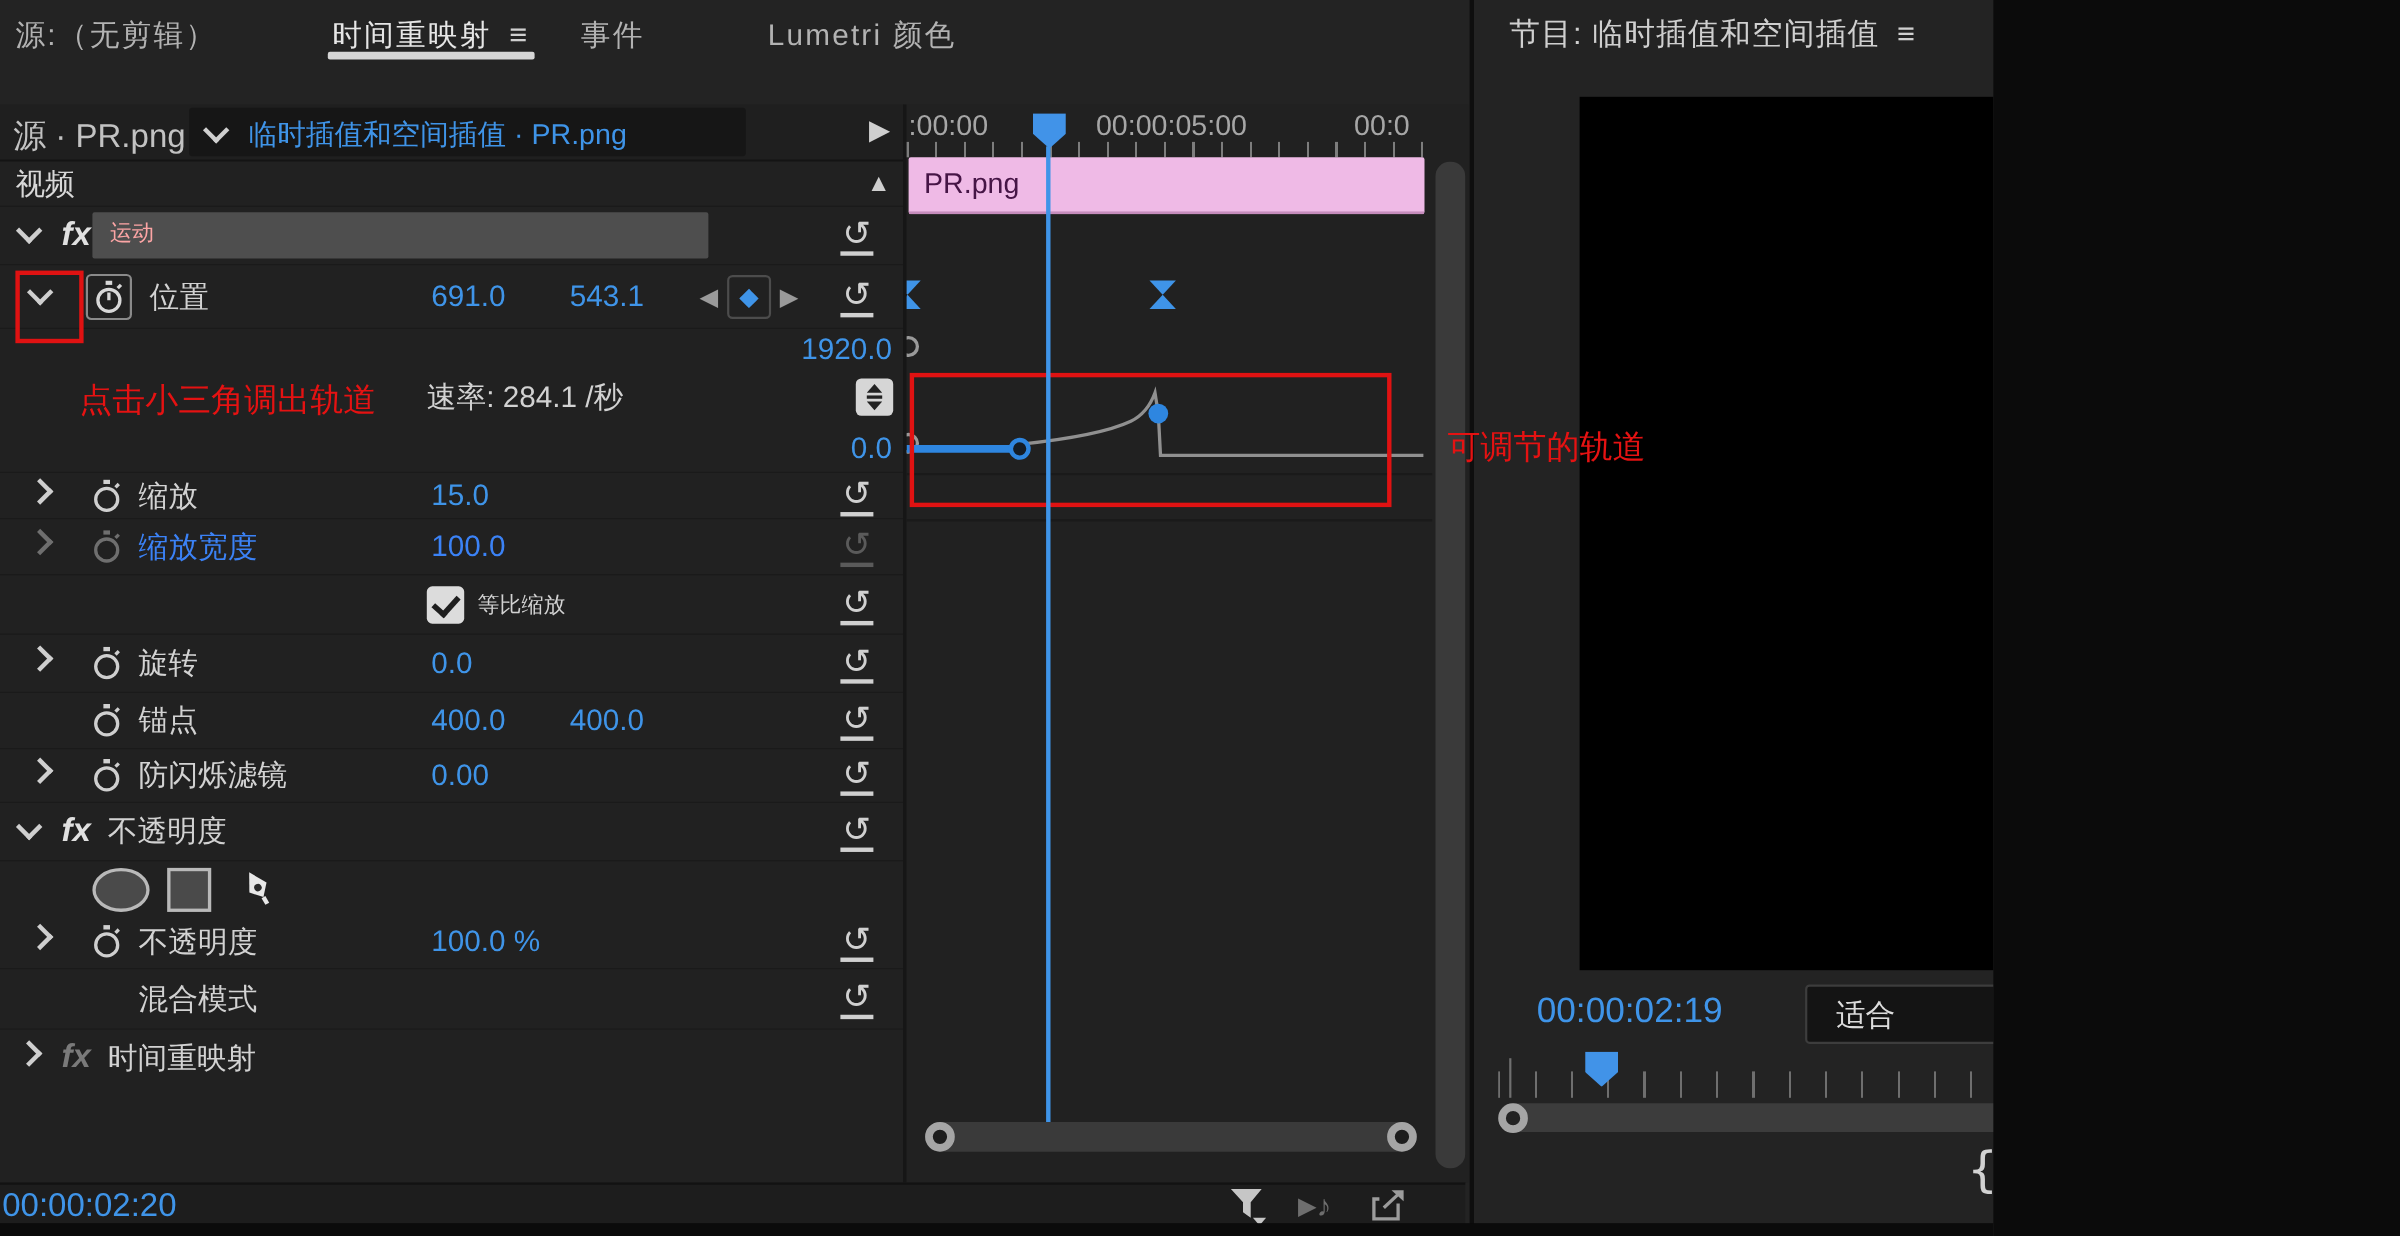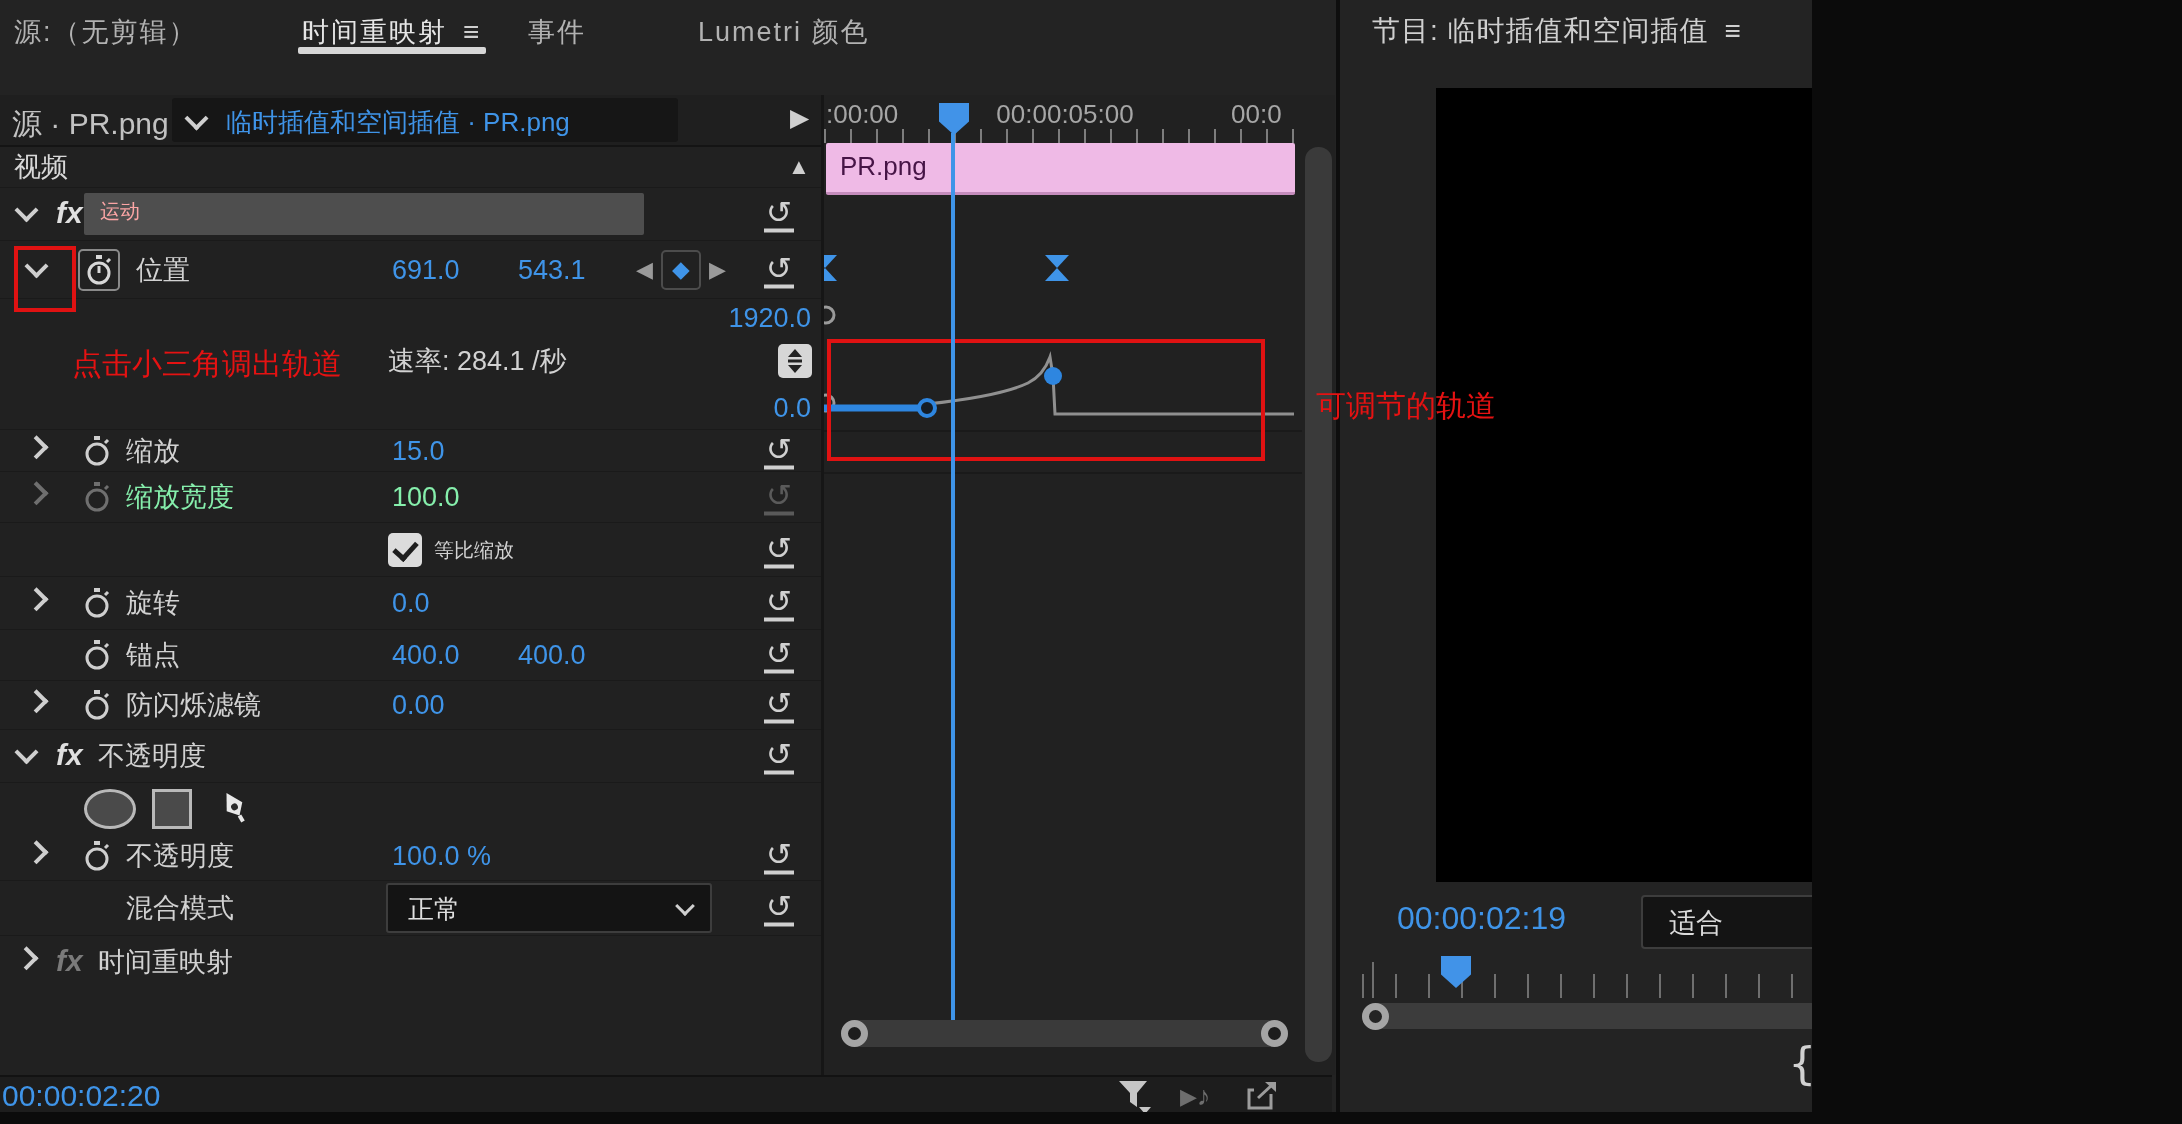--- a/index.html
+++ b/index.html
@@ -31,21 +31,21 @@
   .pval2{left:518px;text-align:center;}
   .pvr{position:absolute;right:10px;top:50%;transform:translateY(-50%);font-size:27px;color:#3f94e8;}
   .chevbox{position:absolute;left:28px;top:50%;transform:translateY(-58%);}
   .chevfx{position:absolute;left:18px;top:50%;transform:translateY(-58%);}
   .fx{position:absolute;left:56px;top:50%;transform:translateY(-52%);font-size:30px;font-style:italic;font-weight:bold;color:#e0e0e0;}
   .fx.dimt{color:#7a7a7a;}
   .swx{position:absolute;left:84px;top:50%;transform:translateY(-50%);line-height:0;}
   .swbox{border:2px solid #8a8a8a;border-radius:5px;padding:4px 6px;line-height:0;display:inline-block;}
   .resetx{position:absolute;left:764px;top:50%;transform:translateY(-50%);}
   .ricon{display:inline-block;font-size:31px;line-height:33px;color:#d0d0d0;border-bottom:4px solid #d0d0d0;padding:0 2px;}
-  .dim .plabel,.dim .pval{color:#86efac;}
+  .dim .plabel,.dim .pval{color:#3b82f6;}
   .dim .ricon{color:#5a5a5a;border-color:#5a5a5a;}
   .ghead{position:absolute;left:14px;top:50%;transform:translateY(-50%);font-size:27px;color:#d8d8d8;}
   .collapse-tri{position:absolute;left:788px;top:50%;transform:translateY(-50%);font-size:22px;color:#cfcfcf;}
   .graybox{position:absolute;left:84px;top:5px;width:560px;height:42px;background:#4e4e4e;border-radius:2px;}
   .graybox .txt{position:absolute;left:16px;top:5px;font-size:20px;color:#fca5a5;}
   .kfnav{position:absolute;left:636px;top:50%;transform:translateY(-50%);display:flex;align-items:center;gap:8px;}
   .kfarrow{font-size:22px;color:#9a9a9a;}
   .kfdiabox{width:36px;height:36px;border:2px solid #4c4c4c;border-radius:5px;display:flex;align-items:center;justify-content:center;}
   .kfdia{font-size:23px;color:#3f94e8;}
   .checkbox{position:absolute;left:388px;top:50%;transform:translateY(-50%);width:34px;height:34px;background:#dcdcdc;border-radius:5px;}
@@ -284,24 +284,20 @@
             <line x1="21" y1="7" x2="24" y2="4" stroke="#cfcfcf" stroke-width="3"></line>
             <circle cx="13" cy="18" r="10" fill="none" stroke="#cfcfcf" stroke-width="3"></circle>
           </svg></span>
       <span class="plabel">不透明度</span>
       <span class="pval">100.0 %</span>
       <span class="resetx"><span class="ricon">↺</span></span>
     </div>
 
     <div class="prow" style="height:55px">
       <span class="plabel">混合模式</span>
-      <div class="blendbox">
-        <span class="txt">正常</span>
-        <span class="chev down"></span>
-      </div>
       <span class="resetx"><span class="ricon">↺</span></span>
     </div>
 
     <div class="prow nobord" style="height:52px">
       <span class="chevfx"><span class="chev right"></span></span>
       <span class="fx dimt">fx</span>
       <span class="plabel" style="left:98px">时间重映射</span>
     </div>
   </div>
 

